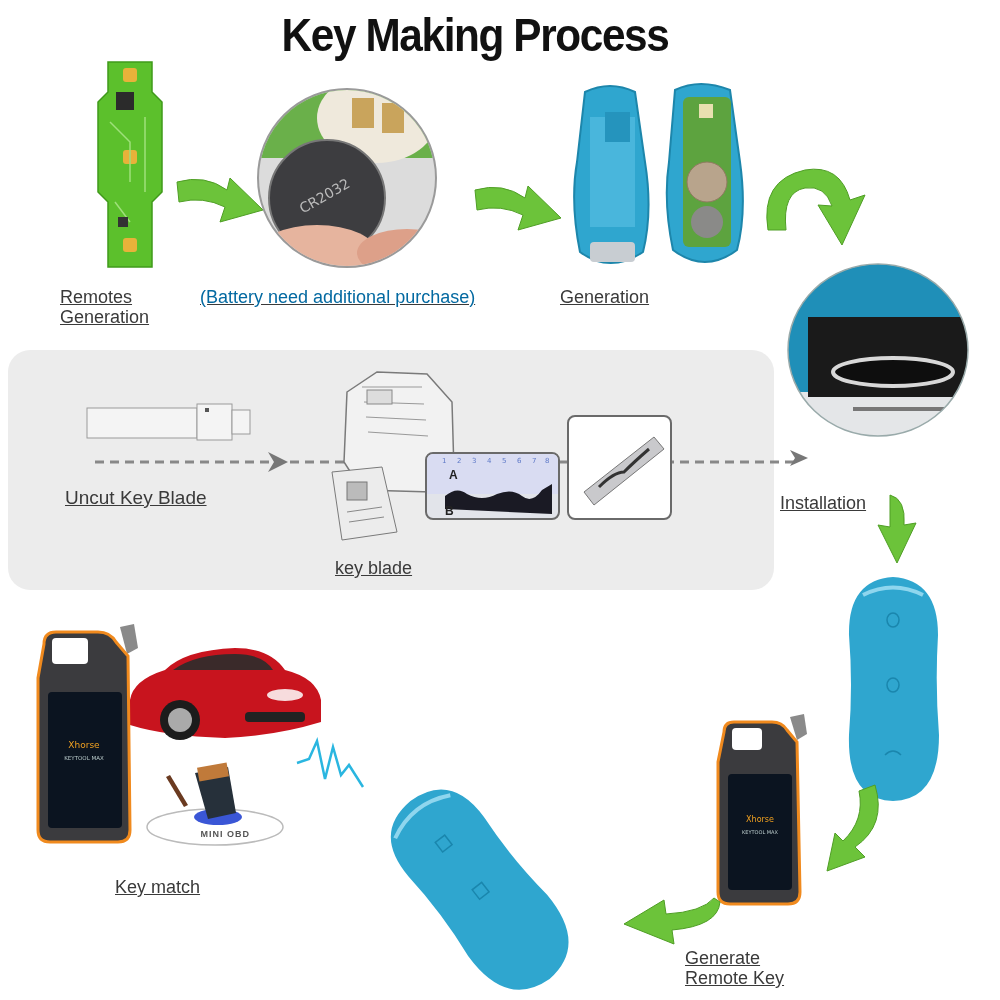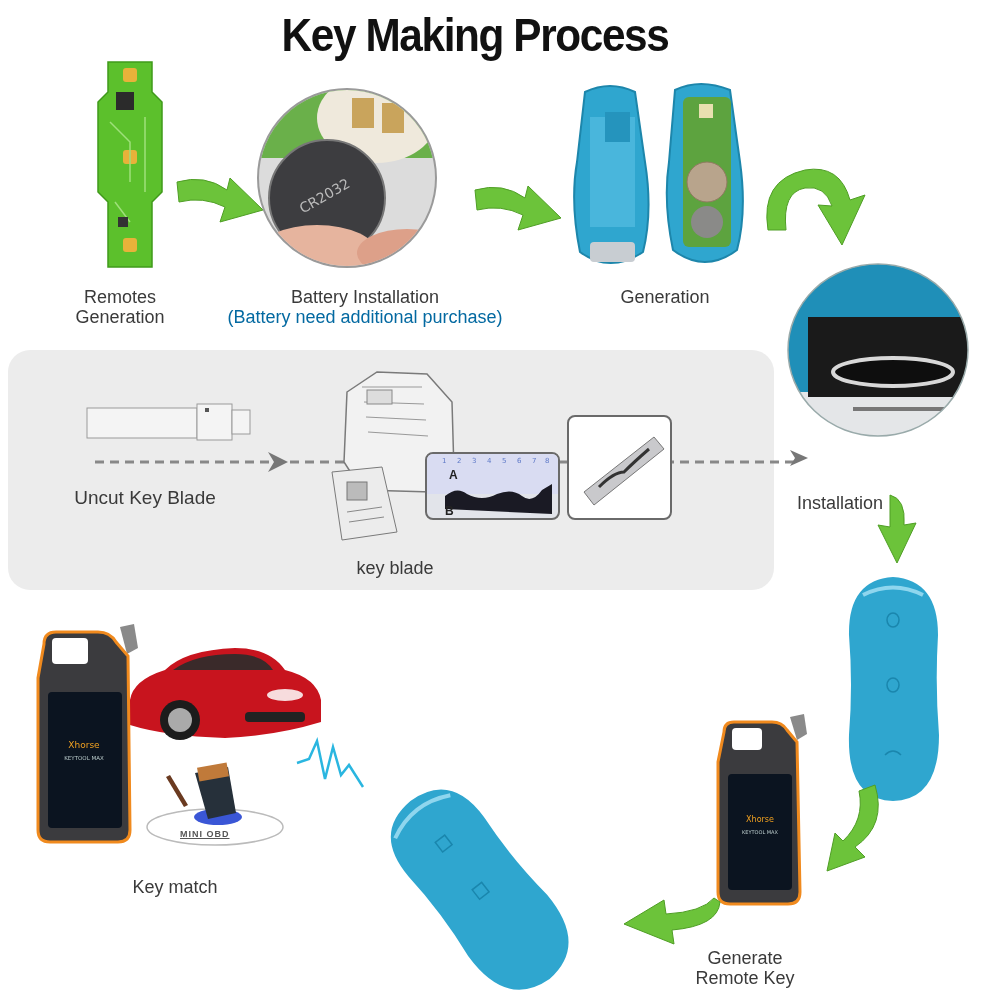--- a/index.html
+++ b/index.html
@@ -1,20 +1,20 @@
 <!DOCTYPE html>
 <html><head>
 <meta charset="utf-8">
 <style>
   * { box-sizing: border-box; margin: 0; padding: 0; }
   html, body { width: 1000px; height: 1000px; background: #ffffff; overflow: hidden; }
   body { position: relative; font-family: "Liberation Sans", "DejaVu Sans", sans-serif; color: #333; }
   .abs { position: absolute; }
   .title { left: 0; top: 8px; width: 950px; text-align: center; font-family: "Liberation Sans", sans-serif; font-weight: 700; font-size: 46px; letter-spacing: -1.5px; color: #111; transform: scaleX(0.92); transform-origin: center; }
-  .label { text-align: center; font-size: 18px; color: #3a3a3a; line-height: 20px; white-space: nowrap; }
+  .label { text-align: left; font-size: 18px; color: #3a3a3a; line-height: 20px; white-space: nowrap; text-decoration: underline; }
   .note { color: #0369a1; }
   .panel { left: 8px; top: 350px; width: 766px; height: 240px; background: #ececec; border-radius: 22px; }
   svg { position: absolute; overflow: visible; }
 </style>
 </head>
 <body>
 
 <div class="abs title">Key Making Process</div>
 
 <svg style="left:90px;top:62px" width="80" height="210" viewBox="0 0 80 210">
@@ -47,21 +47,20 @@
     <ellipse cx="120" cy="30" rx="60" ry="45" fill="#efe9dc"></ellipse>
     <rect x="95" y="10" width="22" height="30" fill="#c9a45c"></rect>
     <rect x="125" y="15" width="22" height="30" fill="#c9a45c"></rect>
     <circle cx="70" cy="110" r="58" fill="#3d3d40" stroke="#777" stroke-width="2"></circle>
     <text x="70" y="112" font-size="14" fill="#bbb" text-anchor="middle" font-family="DejaVu Sans, sans-serif" transform="rotate(-30 70 112)">CR2032</text>
     <ellipse cx="60" cy="165" rx="60" ry="28" fill="#e6b49e"></ellipse>
     <ellipse cx="150" cy="165" rx="50" ry="24" fill="#dda089"></ellipse>
   </g>
 </svg>
 <div class="abs label" style="left:200px;top:287px;width:330px;">
-  <div>Battery Installation</div>
   <div class="note">(Battery need additional purchase)</div>
 </div>
 
 <svg style="left:473px;top:180px" width="90" height="55" viewBox="0 0 90 55">
   <path d="M2 10 Q30 2 52 18 L55 6 L88 38 L45 50 L50 35 Q28 24 4 30 Z" fill="#6cc33a" stroke="#4f9e25" stroke-width="1"></path>
 </svg>
 
 <svg style="left:565px;top:82px" width="200" height="190" viewBox="0 0 200 190">
   <path d="M20 10 Q45 -2 70 10 L80 80 Q88 130 78 170 Q45 192 15 170 Q5 120 12 80 Z" fill="#2fa6cf" stroke="#1d86ab" stroke-width="2"></path>
   <rect x="25" y="35" width="45" height="110" fill="#49b6dc"></rect>
@@ -216,15 +215,15 @@
   <text x="52" y="138" font-size="5.5" fill="#bcc" text-anchor="middle" font-family="DejaVu Sans, sans-serif">KEYTOOL MAX</text>
 </svg>
 
 <svg style="left:140px;top:755px" width="150" height="95" viewBox="0 0 150 95">
   <ellipse cx="75" cy="72" rx="68" ry="18" fill="none" stroke="#bbb" stroke-width="1.5"></ellipse>
   <ellipse cx="78" cy="62" rx="24" ry="8" fill="#3a56d6"></ellipse>
   <path d="M55 18 L88 12 L96 58 L68 64 Z" fill="#26303a"></path>
   <rect x="58" y="10" width="30" height="14" fill="#c07a3a" transform="rotate(-10 73 17)"></rect>
   <path d="M30 20 L48 50 L44 52 L26 22 Z" fill="#6a3a20"></path>
 </svg>
-<div class="abs" style="left:180px;top:829px;width:70px;text-align:left;font-size:9px;font-weight:700;letter-spacing:1px;color:#555;text-decoration:underline;">MINI OBD</div>
+<div class="abs" style="left:180px;top:829px;width:70px;text-align:right;font-size:9px;font-weight:700;letter-spacing:1px;color:#555;">MINI OBD</div>
 
 <div class="abs label" style="left:115px;top:877px;width:120px;">Key match</div>
 
 </body></html>

